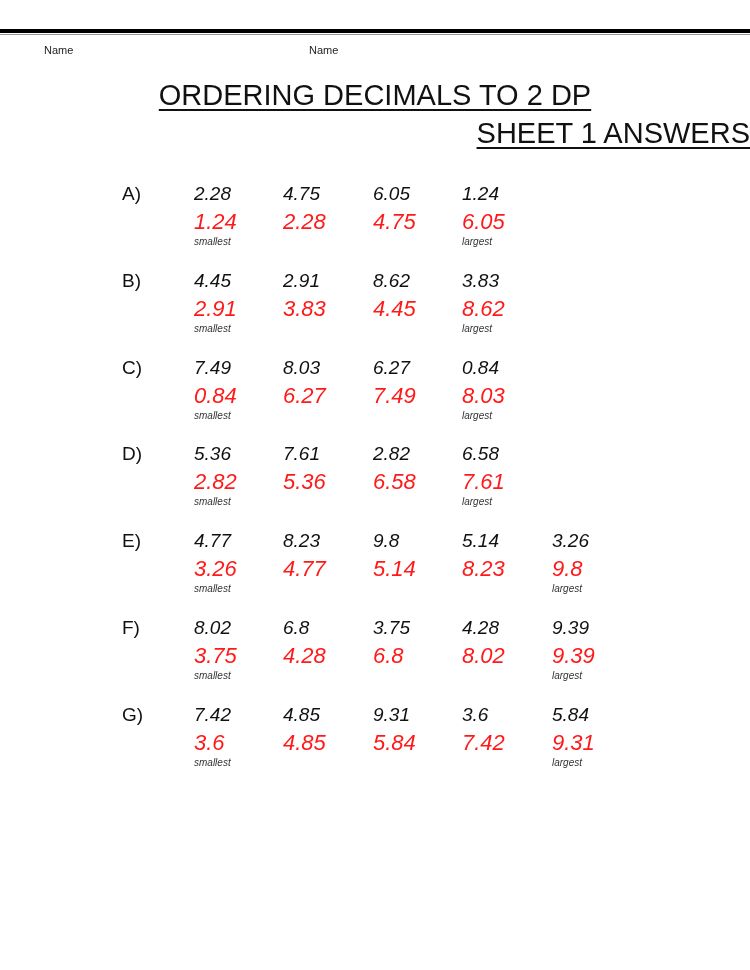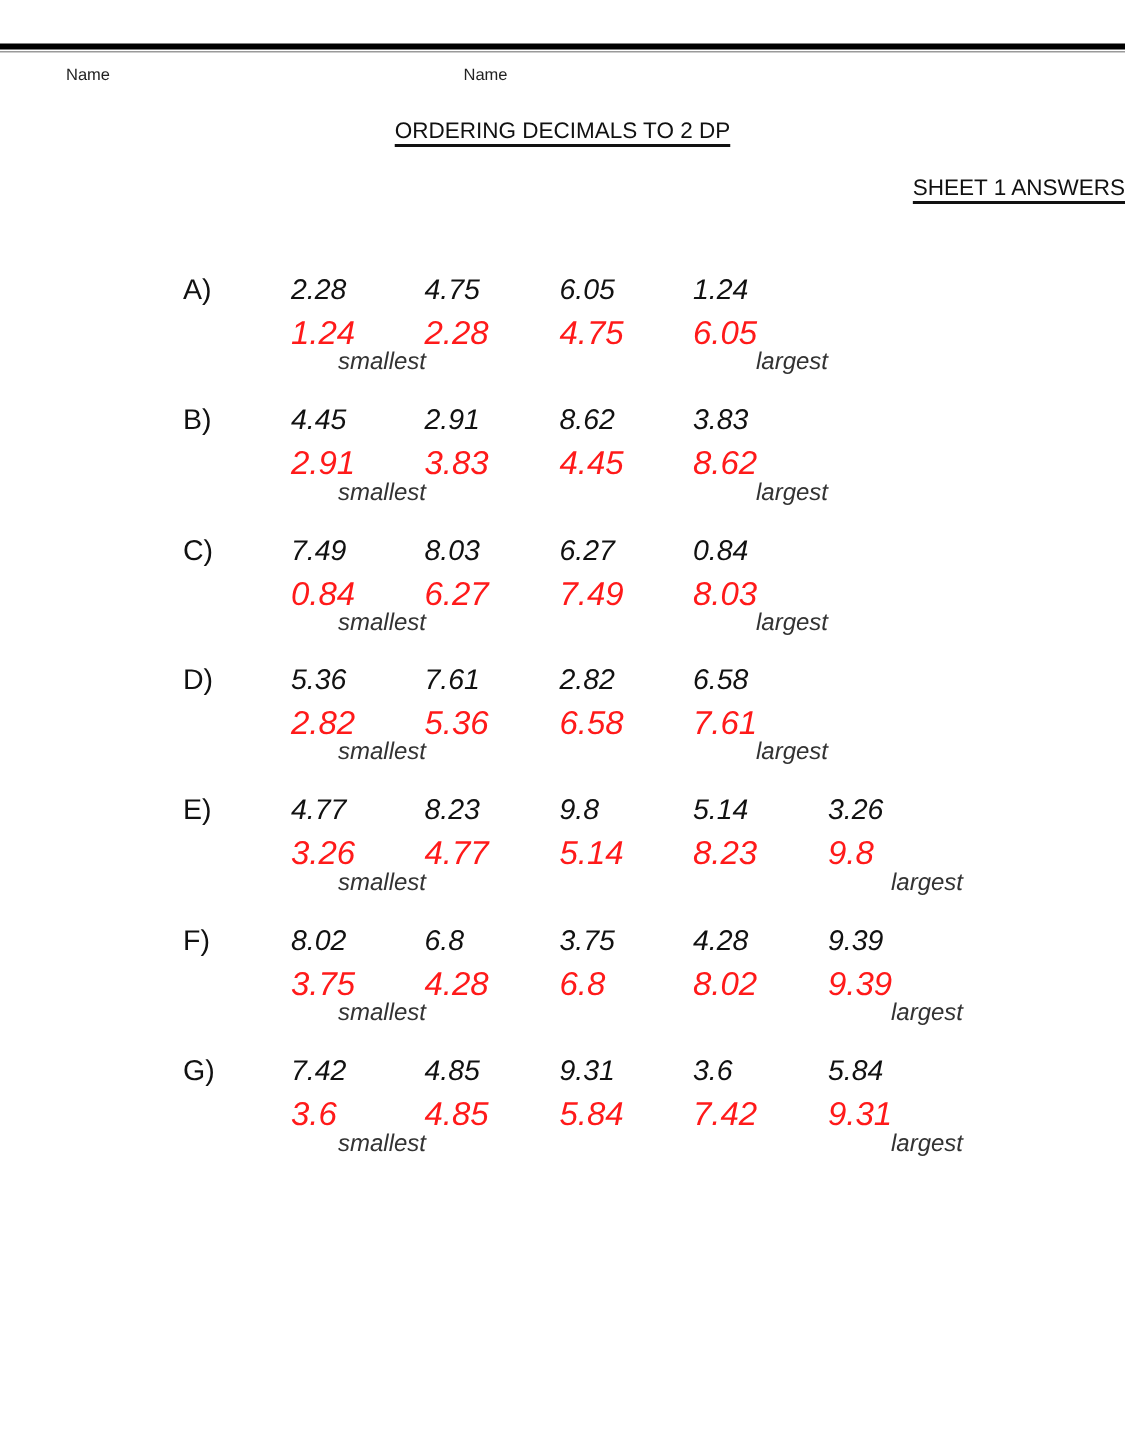--- a/index.html
+++ b/index.html
@@ -38,21 +38,21 @@
       color: #222;
     }
     .name-label { left: 44px; }
     .date-label { left: 309px; }
 
     .title {
       position: absolute;
       left: 0;
       width: 750px;
       text-align: center;
-      font-size: 15px;
+      font-size: 29px;
       color: #111;
       letter-spacing: 0px;
     }
     .title span {
       text-decoration: underline;
       text-decoration-thickness: 1.5px;
       text-underline-offset: 4px;
     }
     .title-1 { top: 79px; }
     .title-2 { top: 117px; text-align: right; }
@@ -83,25 +83,24 @@
       height: 22px;
     }
     .answer {
       font-size: 22px;
       color: #ff1a1a;
       line-height: 26px;
       height: 26px;
       margin-top: 4px;
     }
     .hint {
-      font-size: 16px;
+      font-size: 10px;
       color: #333;
       line-height: 12px;
       margin-top: 1px;
-      text-align: right;
     }
     .c0 { left: 194px; }
     .c1 { left: 283px; }
     .c2 { left: 373px; }
     .c3 { left: 462px; }
     .c4 { left: 552px; }
   </style>
 </head>
 <body>
 

